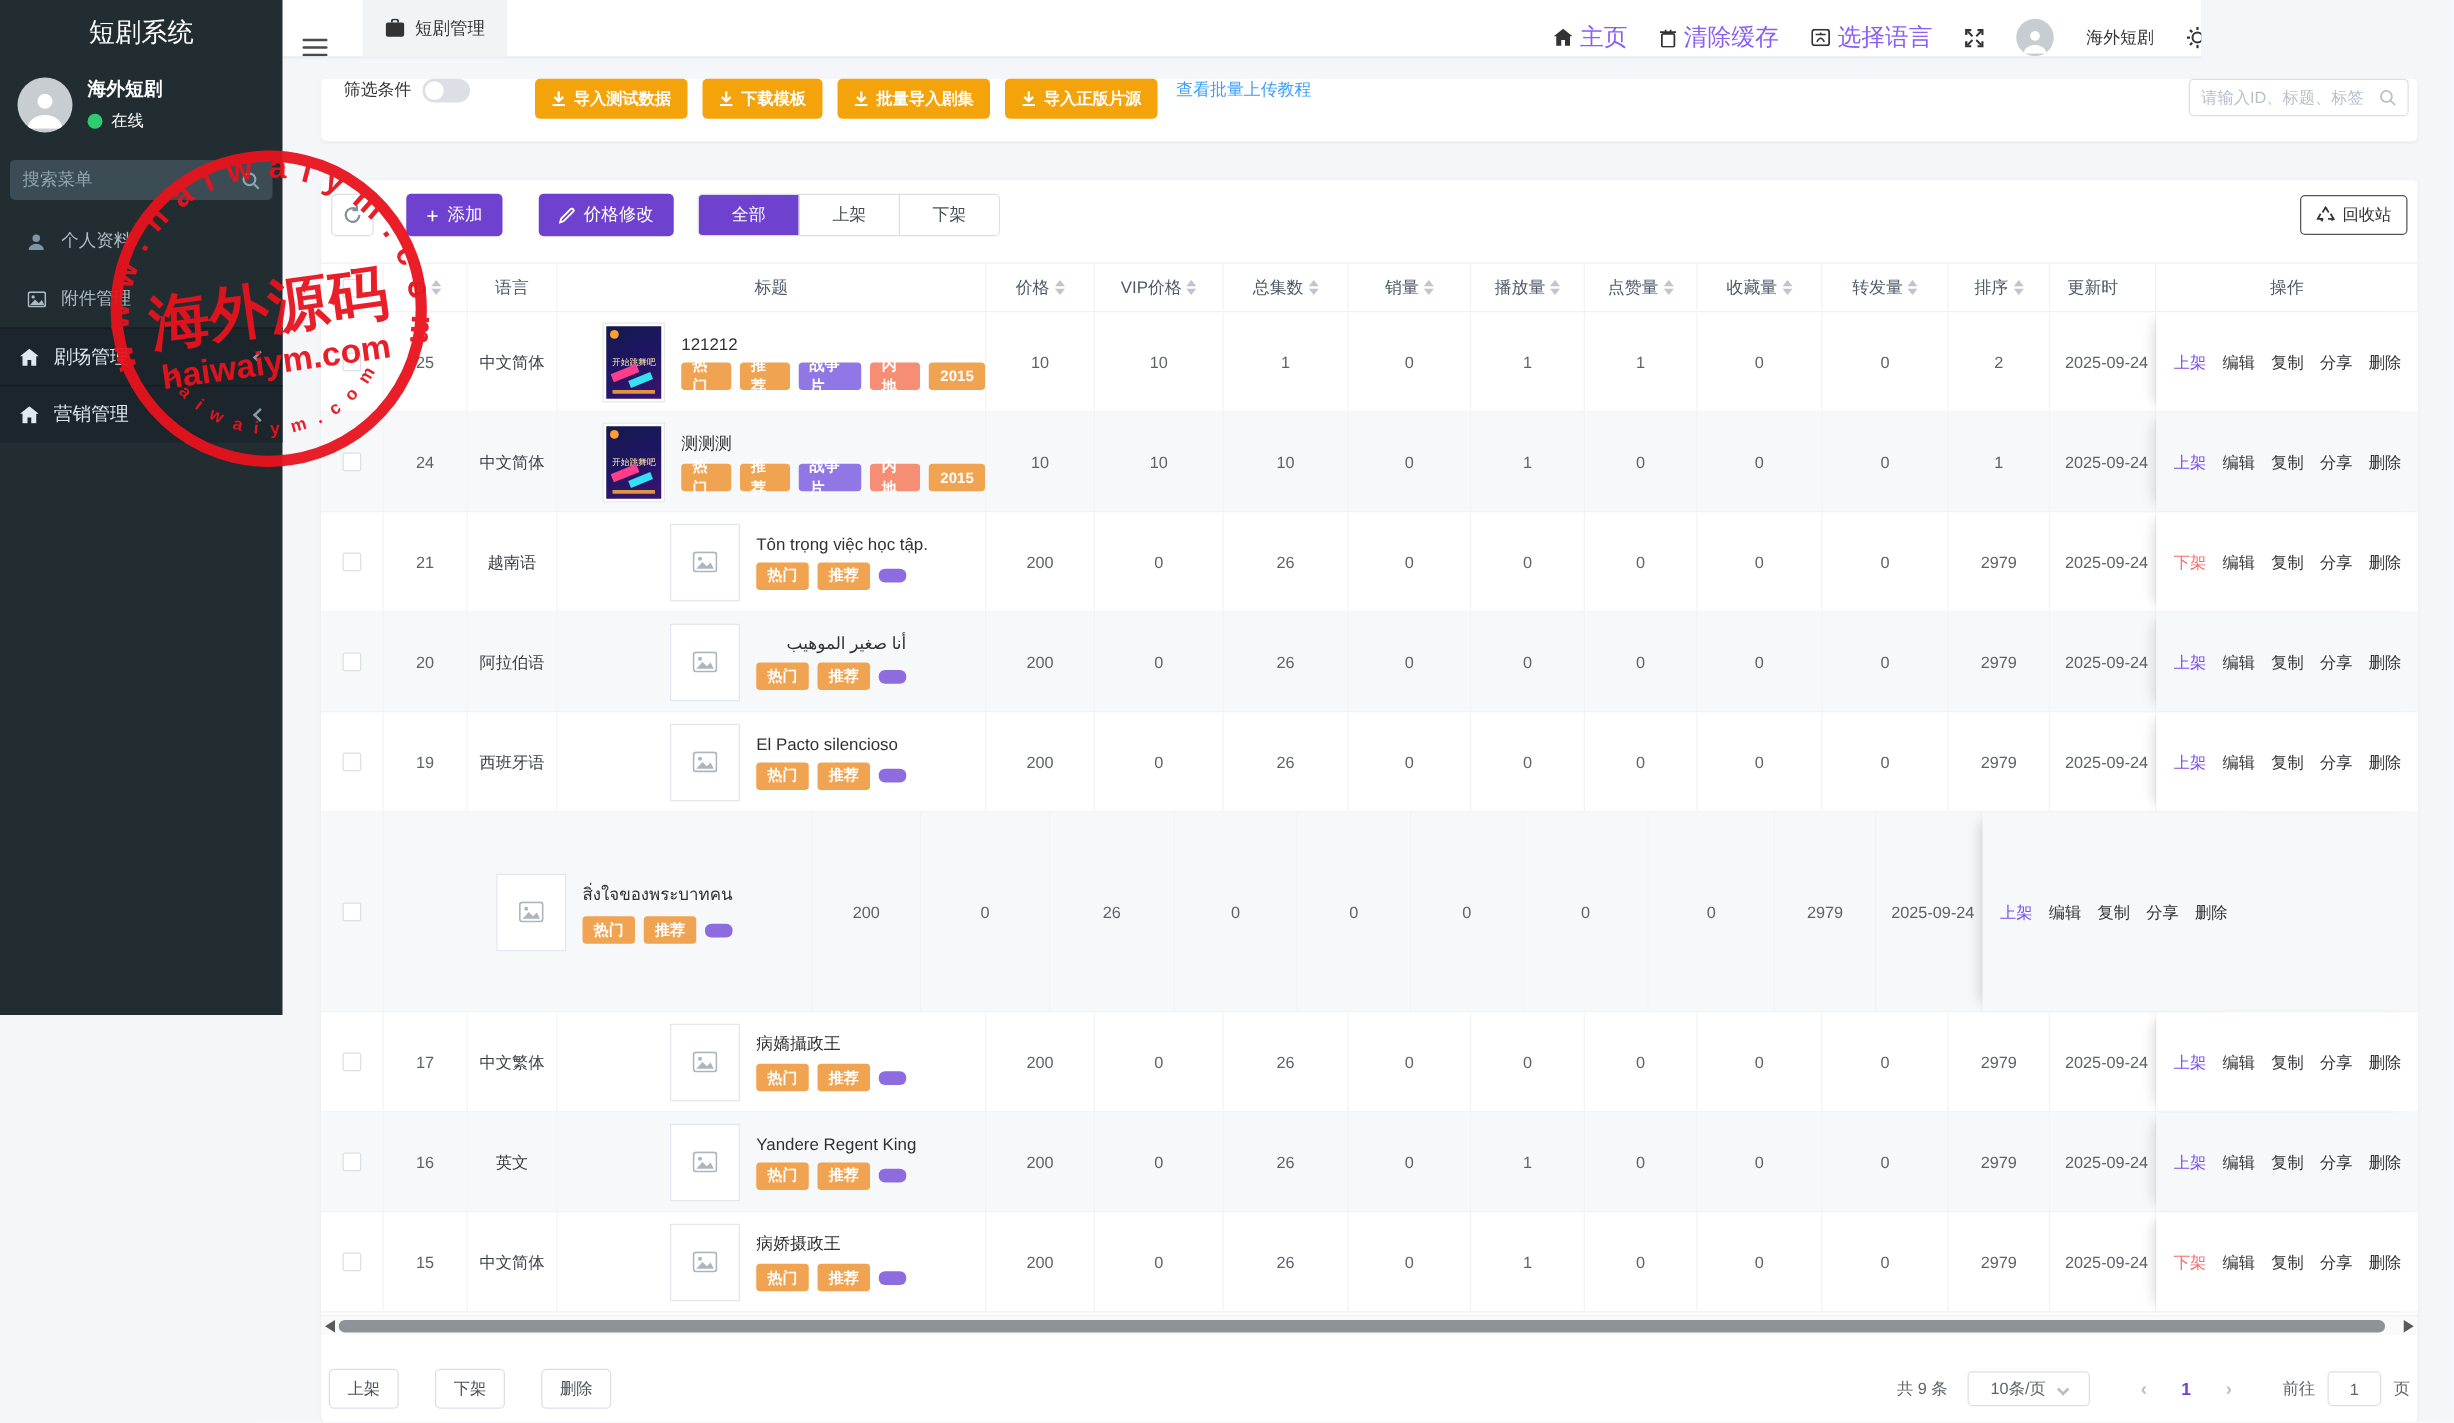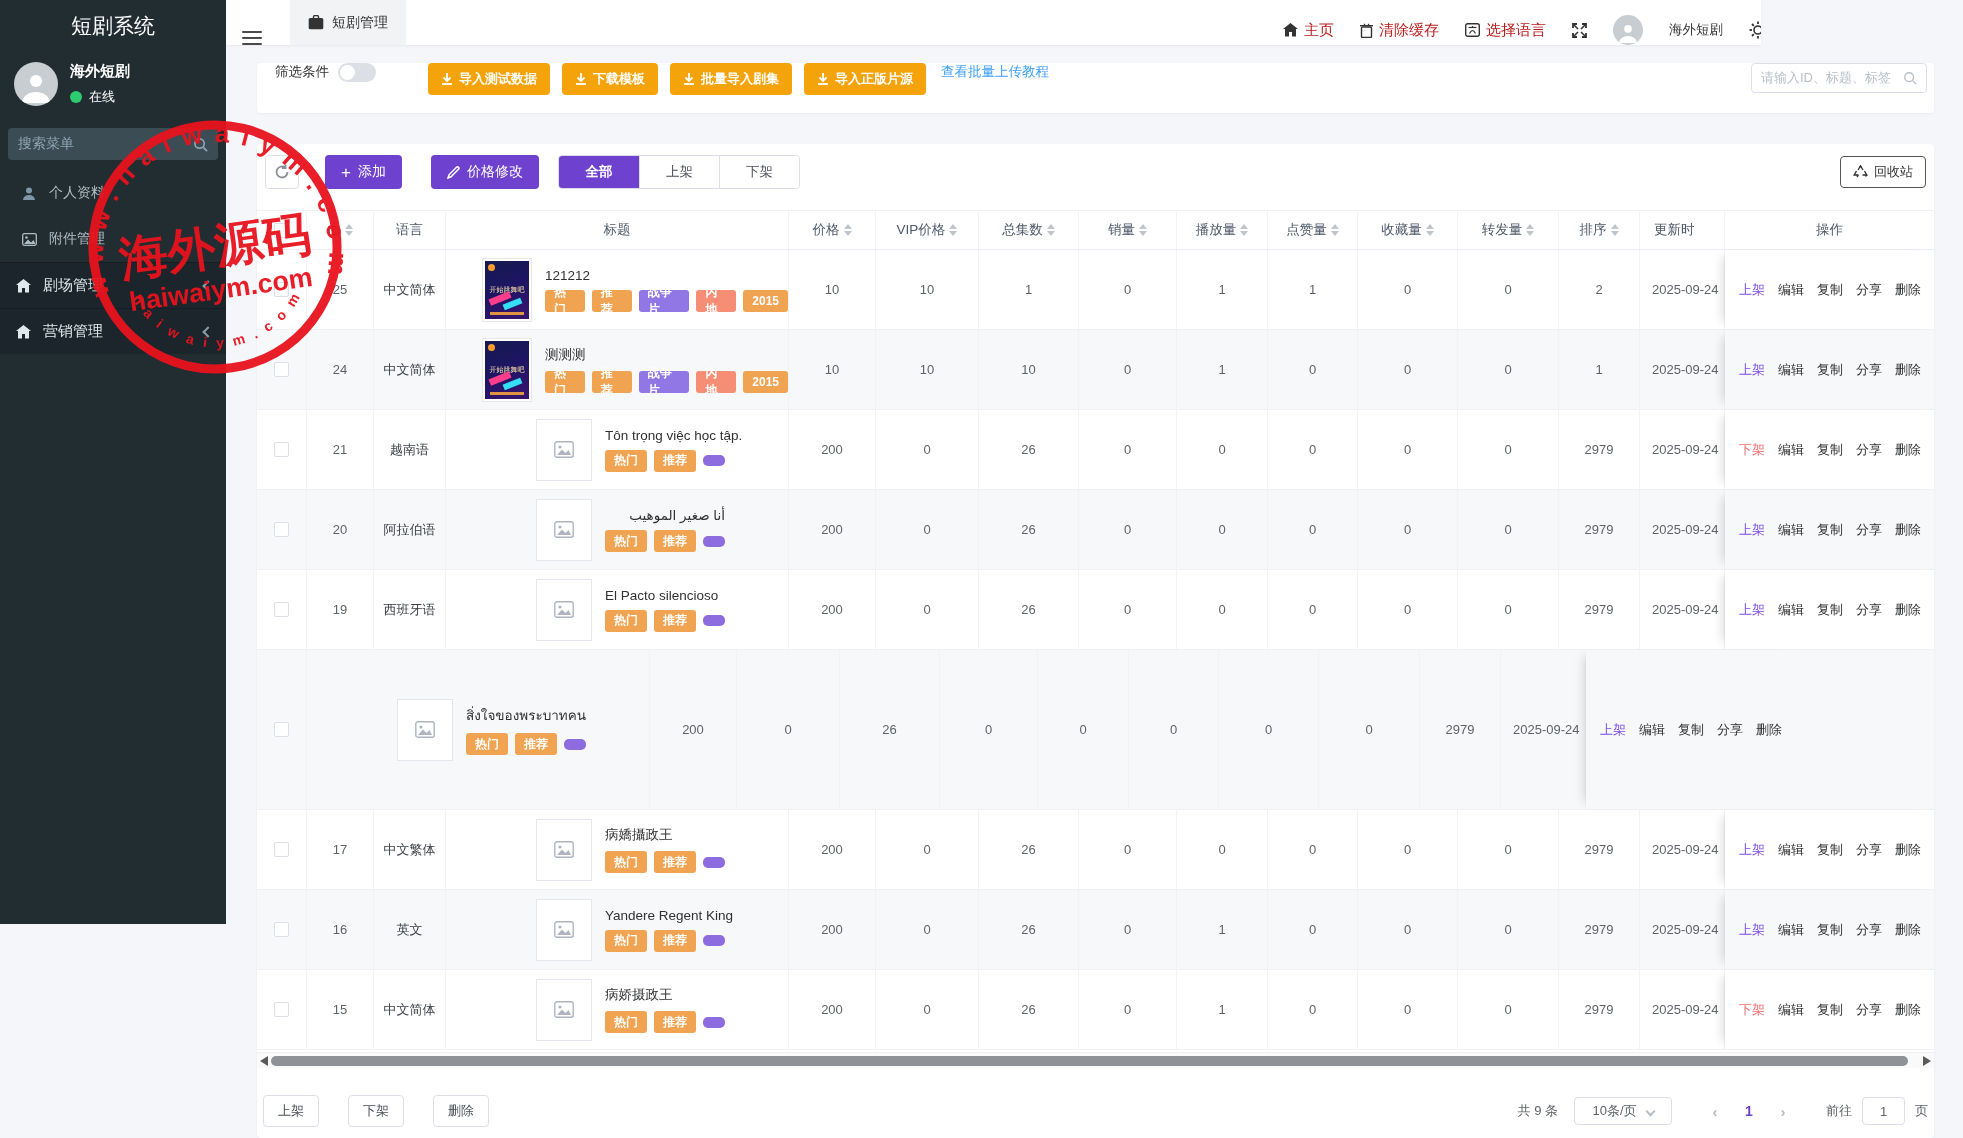--- a/index.html
+++ b/index.html
@@ -1,20 +1,20 @@
 <!DOCTYPE html>
 <html><head>
 <meta charset="utf-8">
 <style>
 * { margin:0; padding:0; box-sizing:border-box; }
 html,body { width:1963px; height:1138px; overflow:hidden; }
 body { font-family:"Liberation Sans","DejaVu Sans",sans-serif; background:#f4f6f9; position:relative; font-size:13px; color:#303133; }
 
 
-.sidebar { position:absolute; left:0; top:0; width:226px; height:924px; background:#222d32; z-index:5; }
+.sidebar { position:absolute; left:0; top:0; width:226px; height:812px; background:#222d32; z-index:5; }
 .app-title { height:52px; display:flex; align-items:center; justify-content:center; color:#fff; font-size:21px; }
 .user-panel { display:flex; padding:10px 12px 14px 14px; gap:12px; align-items:center; }
 .avatar { width:44px; height:44px; border-radius:50%; background:#c7cdd1; position:relative; overflow:hidden; flex:0 0 44px; }
 .avatar svg { position:absolute; left:50%; top:55%; transform:translate(-50%,-50%); }
 .user-meta { display:flex; flex-direction:column; gap:7px; }
 .user-name { color:#fff; font-size:15px; font-weight:bold; }
 .user-status { display:flex; align-items:center; gap:7px; color:#fff; font-size:13px; }
 .dot { width:12px; height:12px; border-radius:50%; background:#2ecc71; }
 .side-search { margin:8px 8px 10px 8px; height:32px; background:#3b4c55; border-radius:4px; display:flex; align-items:center; padding:0 10px; }
 .side-search span { color:#90a6b0; font-size:14px; flex:1; }
@@ -26,21 +26,21 @@
 .chev.down { transform:rotate(45deg); }
 .chev.left { transform:rotate(135deg); }
 .mi-icon { width:18px; display:flex; justify-content:center; }
 
 
 .navbar { position:absolute; left:226px; top:0; width:1535px; height:45px; background:#fff; box-shadow:0 1px 2px rgba(0,0,0,.06); display:flex; align-items:flex-end; z-index:4; overflow:hidden; }
 .burger { width:20px; margin-left:16px; display:flex; flex-direction:column; gap:4px; cursor:pointer; }
 .burger i { height:2px; background:#4a4a4a; border-radius:1px; }
 .nav-tab { margin-left:28px; height:45px; padding:0 18px; background:#f1f3f5; display:flex; align-items:center; gap:8px; font-size:14px; color:#333; cursor:pointer; }
 .nav-right { margin-left:auto; display:flex; align-items:center; gap:26px; padding-right:4px; }
-.nav-link { display:flex; align-items:center; gap:6px; font-size:15px; color:#b91c1c; cursor:pointer; white-space:nowrap; }
+.nav-link { display:flex; align-items:center; gap:6px; font-size:19px; color:#8b5cf6; cursor:pointer; white-space:nowrap; }
 .nav-avatar { width:30px; height:30px; border-radius:50%; background:#c7cdd1; position:relative; overflow:hidden; }
 .nav-avatar svg { position:absolute; left:50%; top:58%; transform:translate(-50%,-50%); }
 .nav-user { font-size:13.5px; color:#333; }
 
 
 .content { position:absolute; left:226px; top:45px; width:1737px; height:1093px; }
 .filter-card { position:absolute; left:31px; top:18px; width:1677px; height:50px; background:#fff; border-radius:4px; box-shadow:0 1px 3px rgba(0,0,0,.05); display:flex; padding-left:18px; }
 .filter-label { font-size:13.5px; color:#333; }
 .toggle { width:38px; height:19px; border-radius:10px; background:#dcdfe6; margin-left:9px; position:relative; cursor:pointer; }
 .toggle i { position:absolute; left:2px; top:2px; width:15px; height:15px; border-radius:50%; background:#fff; }
@@ -52,21 +52,21 @@
 
 .main-card { position:absolute; left:31px; top:99px; width:1677px; height:994px; background:#fff; border-radius:4px; box-shadow:0 1px 3px rgba(0,0,0,.05); }
 .toolbar { position:absolute; left:8px; top:11px; right:8px; height:34px; display:flex; align-items:center; }
 .btn-refresh { width:34px; height:34px; border:1px solid #dcdfe6; background:#fff; border-radius:4px; display:flex; align-items:center; justify-content:center; cursor:pointer; }
 .btn-purple { height:34px; background:#6e41cf; border:none; border-radius:4px; color:#fff; font-size:14px; padding:0 16px; display:flex; align-items:center; gap:7px; cursor:pointer; }
 .btn-add { margin-left:26px; }
 .btn-price { margin-left:29px; }
 .seg { margin-left:19px; display:flex; border:1px solid #dcdfe6; border-radius:4px; overflow:hidden; height:34px; }
 .seg-item { width:80px; display:flex; align-items:center; justify-content:center; font-size:13.5px; color:#4a4f57; background:#fff; border-left:1px solid #dcdfe6; cursor:pointer; }
 .seg-item:first-child { border-left:none; }
-.seg-item.active { background:#6e41cf; color:#fff;font-weight:bold; }
+.seg-item.active { background:#6e41cf; color:#fff; }
 .btn-recycle { margin-left:auto; height:32px; border:1px solid #555; background:#fff; border-radius:4px; font-size:13px; color:#333; padding:0 12px; display:flex; align-items:center; gap:6px; cursor:pointer; }
 
 
 .tbl { position:absolute; left:0; top:66px; width:1677px; }
 .thead { display:flex; height:40px; border-top:1px solid #f0f1f4; border-bottom:1px solid #ebeef5; }
 .hcell { display:flex; align-items:center; justify-content:center; font-size:13.5px; color:#4e5969; border-right:1px solid #f2f3f6; gap:4px; }
 .hcell:last-child { border-right:none; }
 .sorters { display:flex; flex-direction:column; gap:2px; }
 .sorters i { width:0; height:0; border-left:4px solid transparent; border-right:4px solid transparent; display:block; }
 .sorters .up { border-bottom:5px solid #c0c4cc; }

